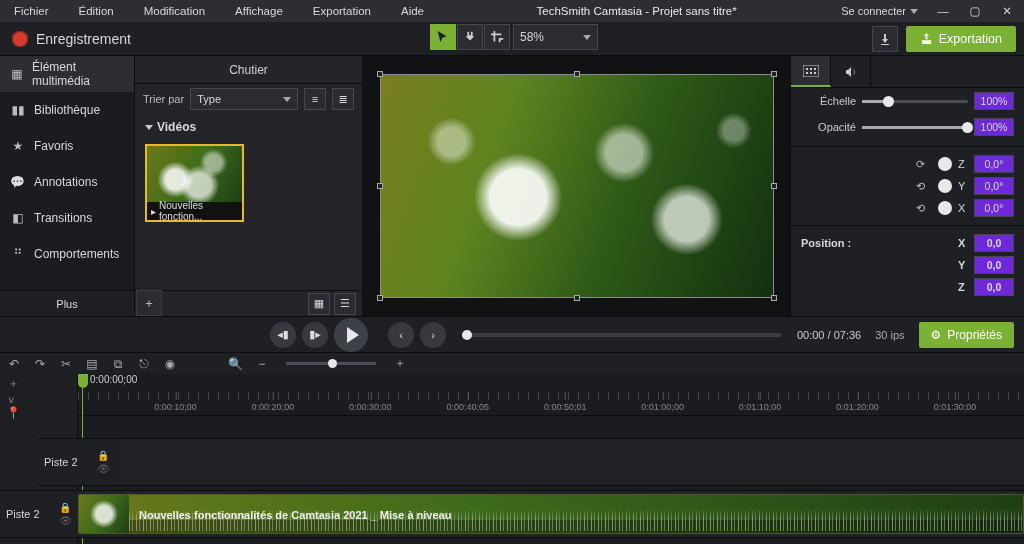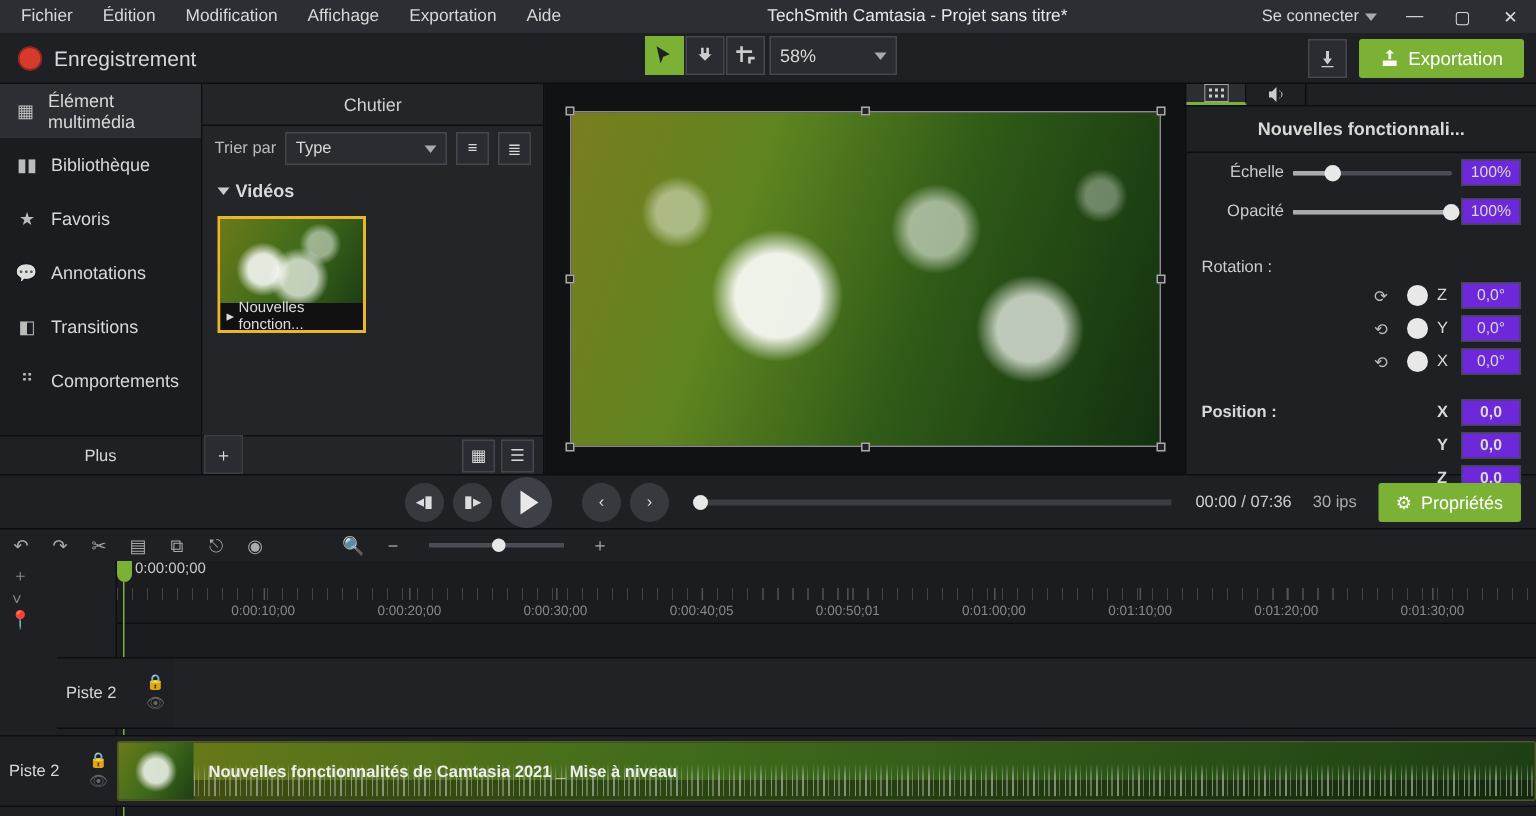--- a/index.html
+++ b/index.html
@@ -1,19 +1,19 @@
 <!DOCTYPE html>
 <html><head>
 <meta charset="utf-8">
 <style>
   * { margin:0; padding:0; box-sizing:border-box; font-family: "Segoe UI", Arial, sans-serif; }
   body { width:1024px; height:544px; background:#1e2023; color:#d8d8d8; font-size:12px; overflow:hidden; position:relative; }
 
   
-  .menubar { height:22px; background:#2c2e34; display:flex; align-items:center; padding:0 6px; gap:4px; font-size:11.5px; }
+  .menubar { height:22px; background:#2c2e34; display:flex; align-items:center; padding:0 6px; gap:14px; font-size:11.5px; }
   .menubar .mitem { padding:2px 8px; cursor:pointer; }
   .menubar .title { flex:1; text-align:center; color:#e8e8e8; }
   .win-controls { display:flex; gap:18px; align-items:center; padding-right:4px; }
   .win-controls .sc { display:flex; align-items:center; gap:4px; font-size:11px; }
   .win-controls .wc { width:14px; text-align:center; cursor:pointer; }
 
   
   .toolbar { height:34px; background:#1e2023; display:flex; align-items:center; border-bottom:1px solid #0d0e10; }
   .rec { display:flex; align-items:center; gap:8px; padding:0 12px; height:100%;justify-content:space-between; }
   .rec-dot { width:16px; height:16px; border-radius:50%; background:#d63a2d; box-shadow:0 0 0 1px #8a271e inset; }
@@ -290,39 +290,37 @@
             <rect x="0" y="0" width="16" height="12" fill="none" stroke="#ccc"></rect>
             <path d="M3 3h2v2H3zm4 0h2v2H7zm4 0h2v2h-2zM3 7h2v2H3zm4 0h2v2H7zm4 0h2v2h-2z" fill="#ccc"></path>
           </svg>
         </div>
       <div class="props-tab">
           <svg width="14" height="14" viewBox="0 0 14 14">
             <path fill="#ccc" d="M2 5h2l3-3v10L4 9H2zm7-1a4 4 0 010 6V9a2 2 0 000-4z"></path>
           </svg>
         </div>
     </div>
-    <div class="props-title">Nouvelles fonctionnali...</div>
     <div class="prop-row">
       <label>Échelle</label>
       <div class="slider-track">
         <div class="slider-fill" style="width:22%"></div>
           <div class="slider-thumb" style="left:20%"></div>
       </div>
       <div class="valbox">100%</div>
     </div>
     <div class="prop-row">
       <label>Opacité</label>
       <div class="slider-track">
         <div class="slider-fill" style="width:100%"></div>
           <div class="slider-thumb" style="left:calc(100% - 6px)"></div>
       </div>
       <div class="valbox">100%</div>
     </div>
     <div style="height:1px;background:#0d0e10;margin:6px 0"></div>
-    <div class="sec-label">Rotation :</div>
     <div class="rot-row">
         <span></span>
         <span class="rot-icon">⟳</span>
         <div class="rot-knob"></div>
         <span>Z</span>
         <div class="valbox">0,0°</div>
       </div>
     <div class="rot-row">
         <span></span>
         <span class="rot-icon">⟲</span>

